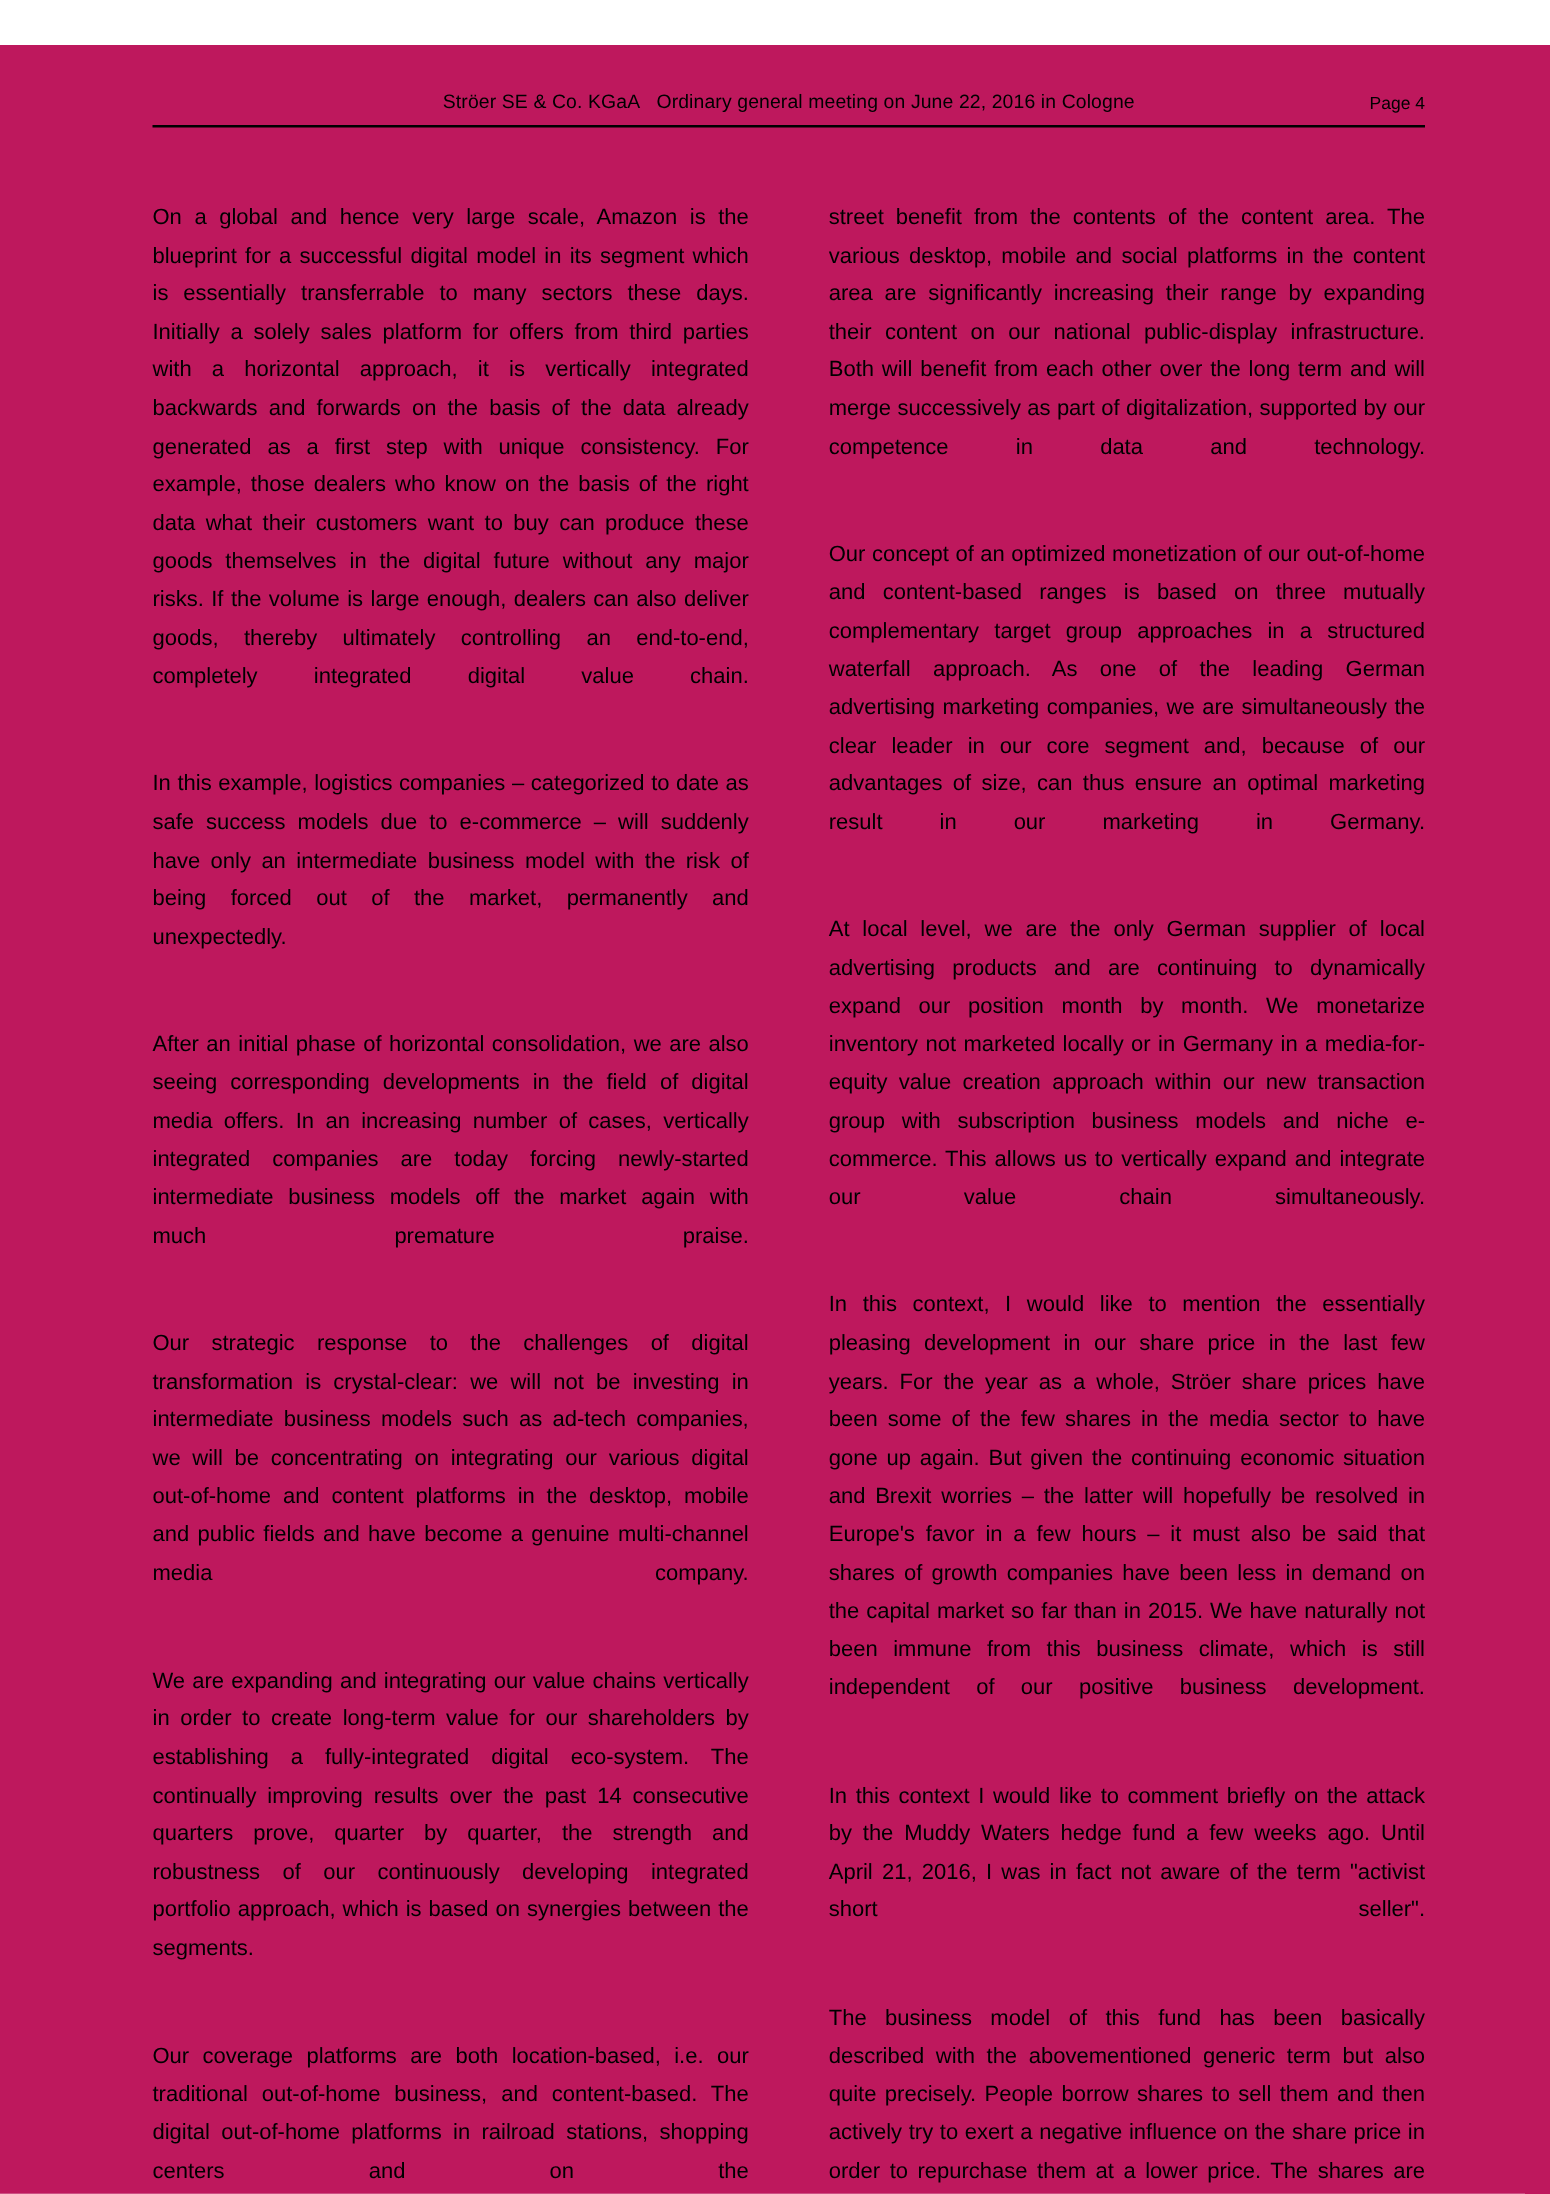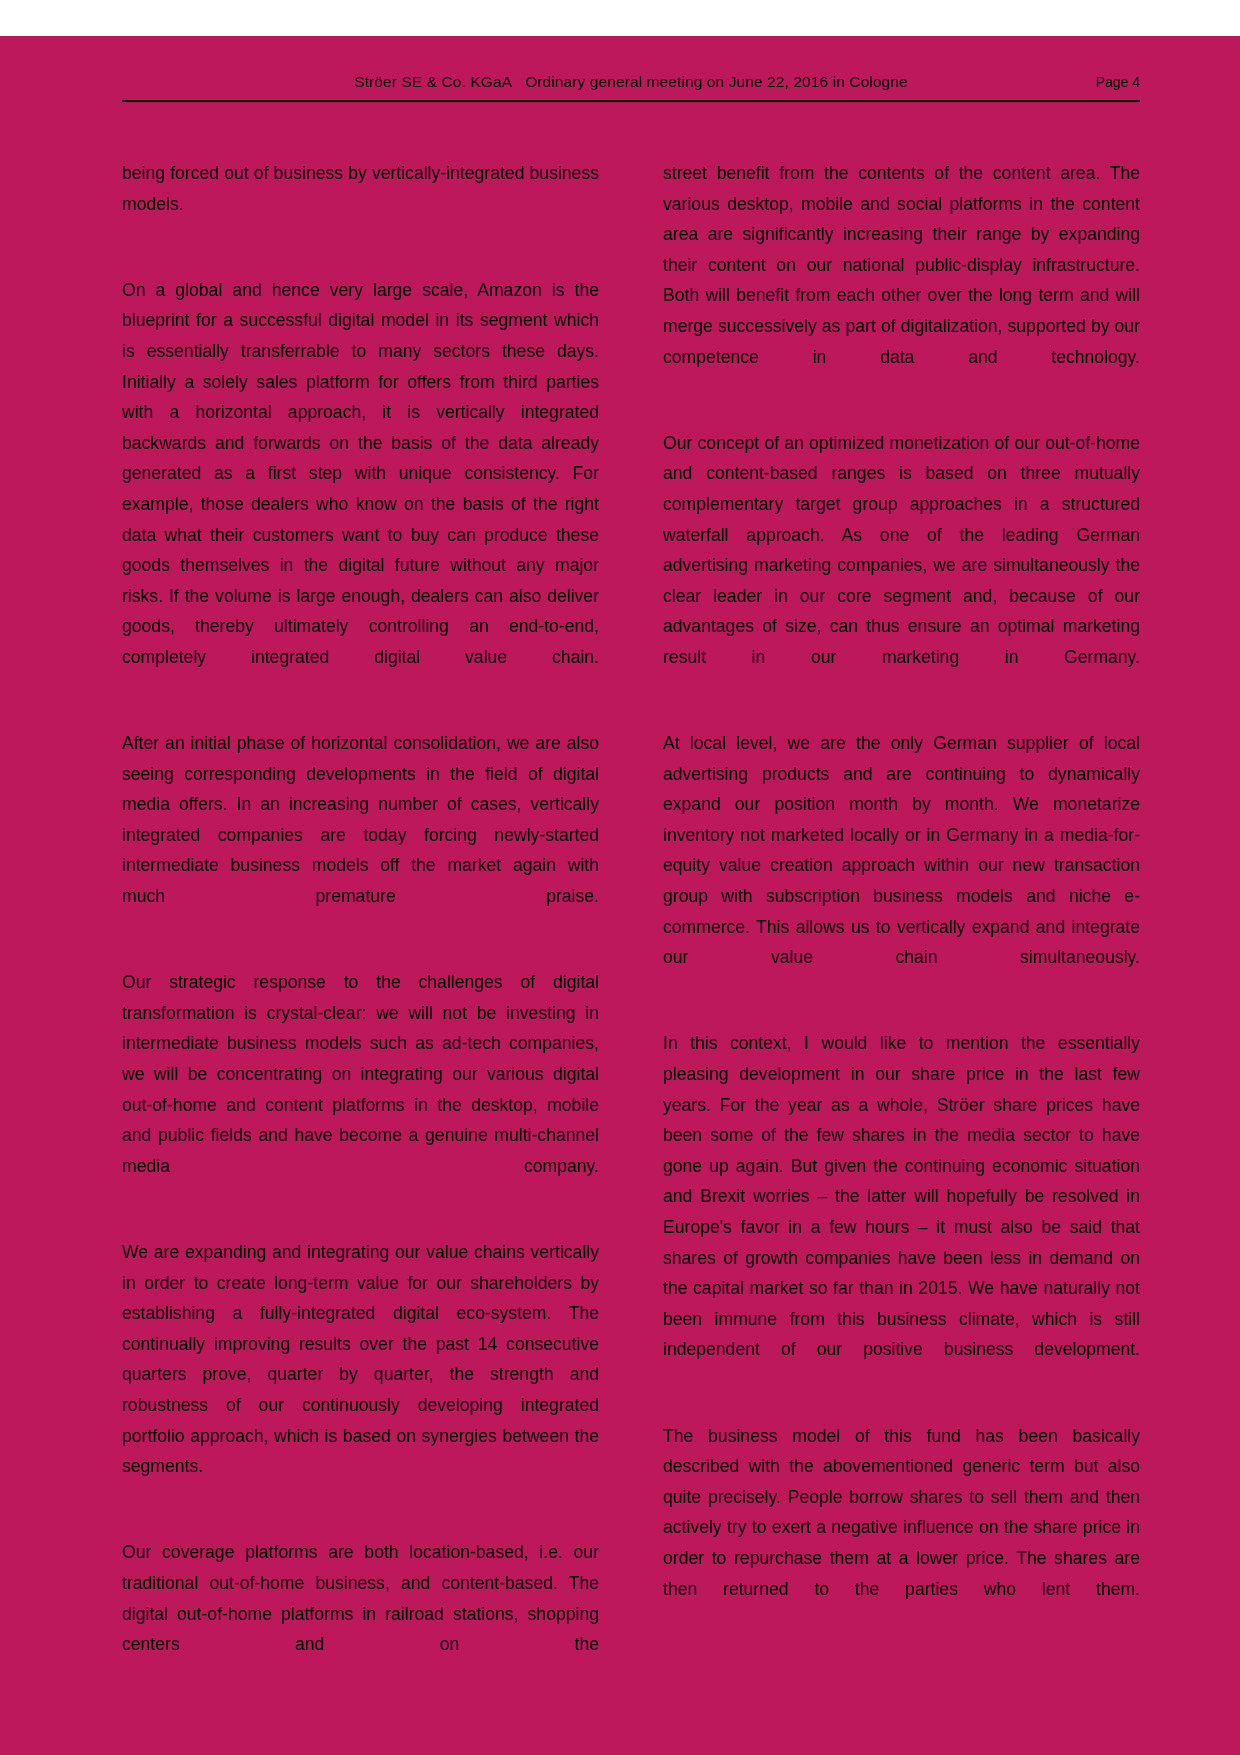--- a/index.html
+++ b/index.html
@@ -103,30 +103,31 @@
     <div class="header-center">
       <span class="header-company">Ströer SE &amp; Co. KGaA</span><span>Ordinary general meeting on June 22, 2016 in Cologne</span>
     </div>
     <div class="header-page">Page 4</div>
   </div>
   <div class="header-rule"></div>
 
   <div class="columns">
 
     <div class="col">
-      <p style="text-align-last: left;">being forced out of business by vertically-integrated business models.</p>
       <p style="text-align-last: left;">On a global and hence very large scale, Amazon is the blueprint for a successful digital model in its segment which is essentially transferrable to many sectors these days. Initially a solely sales platform for offers from third parties with a horizontal approach, it is vertically integrated backwards and forwards on the basis of the data already generated as a first step with unique consistency. For example, those dealers who know on the basis of the right data what their customers want to buy can produce these goods themselves in the digital future without any major risks. If the volume is large enough, dealers can also deliver goods, thereby ultimately controlling an end-to-end, completely integrated digital value chain.</p>
+      <p style="text-align-last: left;">In this example, logistics companies – categorized to date as safe success models due to e-commerce – will suddenly have only an intermediate business model with the risk of being forced out of the market, permanently and unexpectedly.</p>
       <p style="text-align-last: left;">After an initial phase of horizontal consolidation, we are also seeing corresponding developments in the field of digital media offers. In an increasing number of cases, vertically integrated companies are today forcing newly-started intermediate business models off the market again with much premature praise.</p>
       <p style="text-align-last: left;">Our strategic response to the challenges of digital transformation is crystal-clear: we will not be investing in intermediate business models such as ad-tech companies, we will be concentrating on integrating our various digital out-of-home and content platforms in the desktop, mobile and public fields and have become a genuine multi-channel media company.</p>
       <p style="text-align-last: left;">We are expanding and integrating our value chains vertically in order to create long-term value for our shareholders by establishing a fully-integrated digital eco-system. The continually improving results over the past 14 consecutive quarters prove, quarter by quarter, the strength and robustness of our continuously developing integrated portfolio approach, which is based on synergies between the segments.</p>
       <p style="text-align-last: left;">Our coverage platforms are both location-based, i.e. our traditional out-of-home business, and content-based. The digital out-of-home platforms in railroad stations, shopping centers and on the</p>
     </div>
 
     <div class="col">
       <p style="text-align-last: left;">street benefit from the contents of the content area. The various desktop, mobile and social platforms in the content area are significantly increasing their range by expanding their content on our national public-display infrastructure. Both will benefit from each other over the long term and will merge successively as part of digitalization, supported by our competence in data and technology.</p>
       <p style="text-align-last: left;">Our concept of an optimized monetization of our out-of-home and content-based ranges is based on three mutually complementary target group approaches in a structured waterfall approach. As one of the leading German advertising marketing companies, we are simultaneously the clear leader in our core segment and, because of our advantages of size, can thus ensure an optimal marketing result in our marketing in Germany.</p>
       <p style="text-align-last: left;">At local level, we are the only German supplier of local advertising products and are continuing to dynamically expand our position month by month. We monetarize inventory not marketed locally or in Germany in a media-for-equity value creation approach within our new transaction group with subscription business models and niche e-commerce. This allows us to vertically expand and integrate our value chain simultaneously.</p>
       <p style="text-align-last: left;">In this context, I would like to mention the essentially pleasing development in our share price in the last few years. For the year as a whole, Ströer share prices have been some of the few shares in the media sector to have gone up again. But given the continuing economic situation and Brexit worries – the latter will hopefully be resolved in Europe's favor in a few hours – it must also be said that shares of growth companies have been less in demand on the capital market so far than in 2015. We have naturally not been immune from this business climate, which is still independent of our positive business development.</p>
+      <p style="text-align-last: left;">In this context I would like to comment briefly on the attack by the Muddy Waters hedge fund a few weeks ago. Until April 21, 2016, I was in fact not aware of the term "activist short seller".</p>
       <p style="text-align-last: left;">The business model of this fund has been basically described with the abovementioned generic term but also quite precisely. People borrow shares to sell them and then actively try to exert a negative influence on the share price in order to repurchase them at a lower price. The shares are then returned to the parties who lent them.</p>
     </div>
 
   </div>
 </div>
 
 </body></html>

